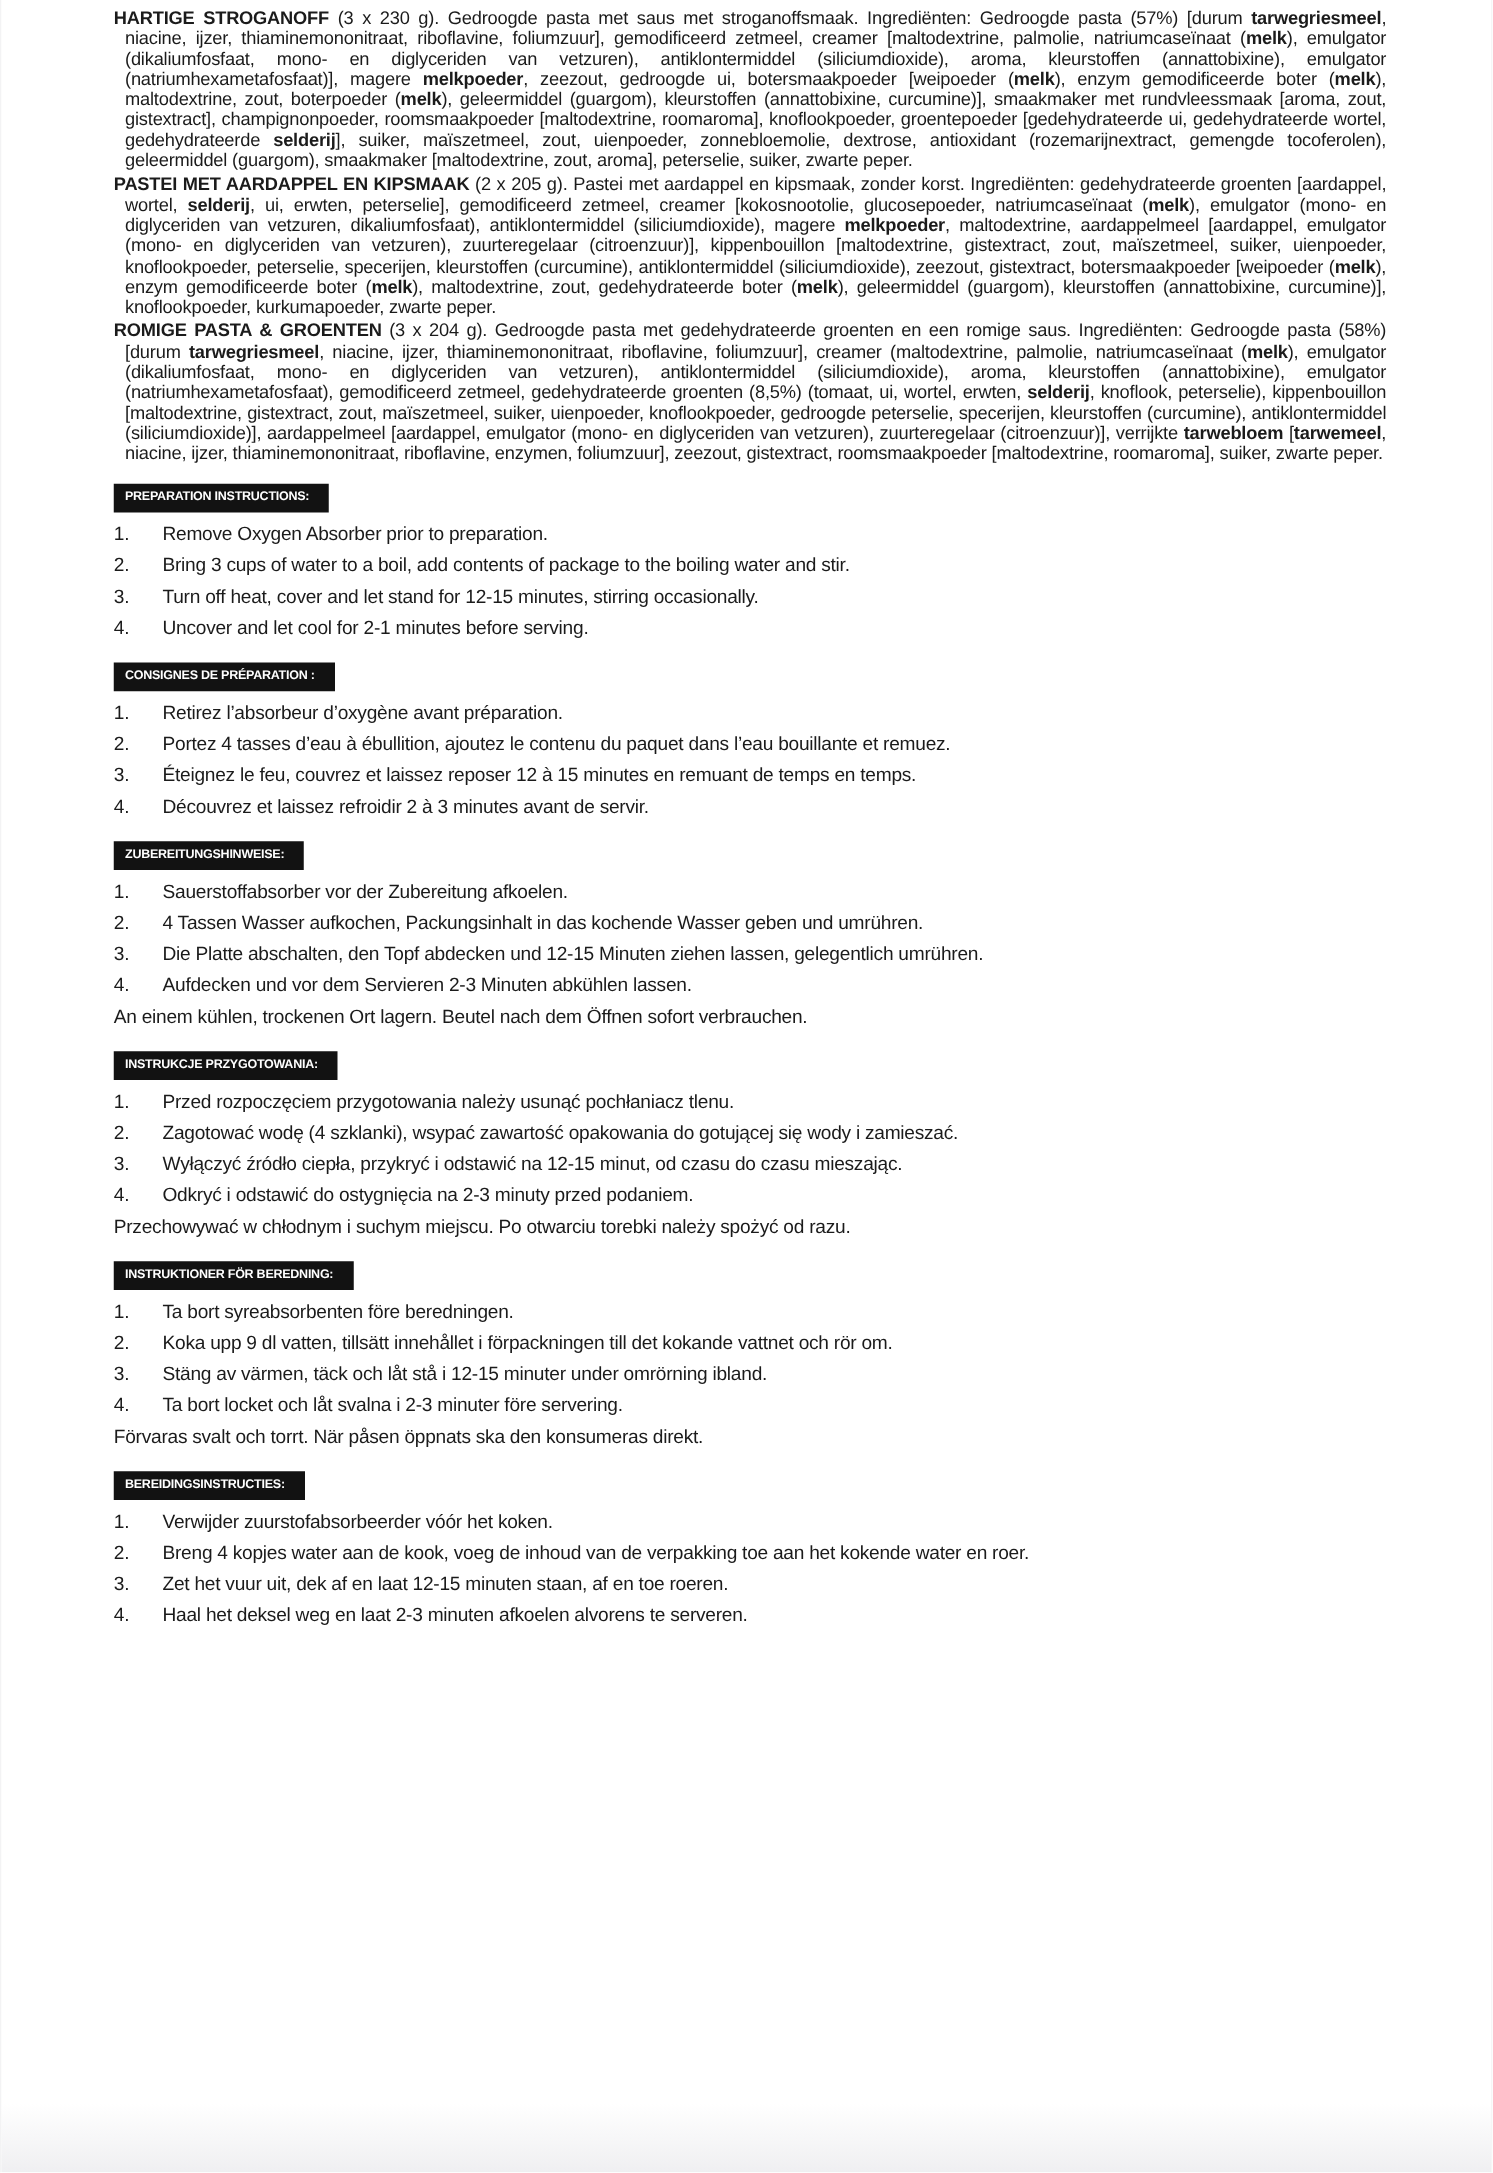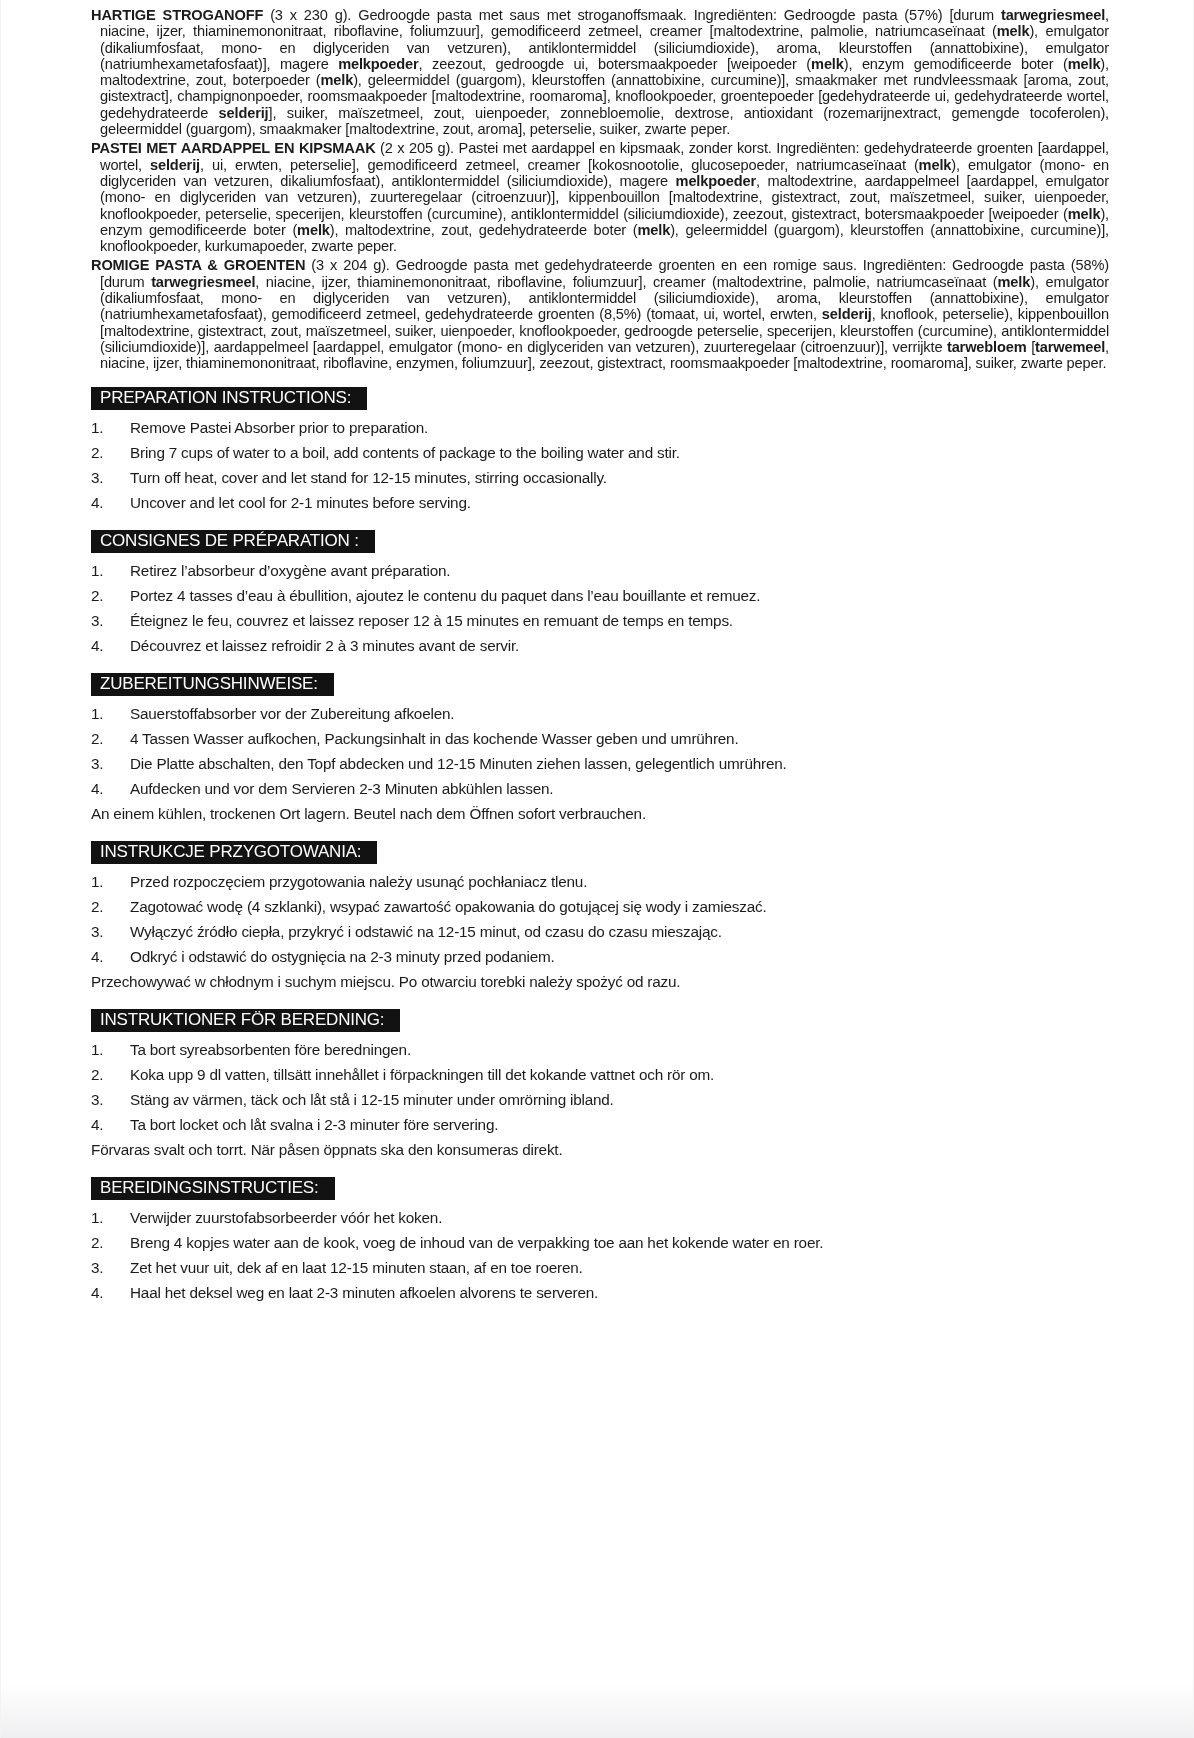--- a/index.html
+++ b/index.html
@@ -9,22 +9,22 @@
     box-sizing:border-box;border-left:1px solid #f3f3f4;border-right:1px solid #f3f3f4;
   }
   .content{padding:7px 84px 0 90px;}
   .ing{
     margin:0 0 3px 0;font-size:14.6px;line-height:16.3px;text-align:justify;
     letter-spacing:-0.15px;padding-left:9px;text-indent:-9px;
   }
   .ing b{font-weight:bold;}
   .instr{margin-top:15px;}
   .bar{
-    display:inline-block;background:#121212;color:#ffffff;font-weight:normal;
-    font-size:17px;line-height:20px;padding:1px 16px 2px 9px;
+    display:inline-block;background:#121212;color:#ffffff;font-weight:bold;
+    font-size:10px;line-height:20px;padding:1px 16px 2px 9px;
     letter-spacing:-0.2px;margin-bottom:5px;
   }
   .step{display:flex;font-size:15.3px;line-height:25px;letter-spacing:-0.2px;}
   .num{width:39px;flex:none;}
   .txt{flex:1;}
   .note{font-size:15.3px;line-height:25px;letter-spacing:-0.2px;}
   .bottom-fade{
     position:absolute;left:0;right:0;bottom:0;height:55px;
     background:linear-gradient(to bottom,rgba(239,239,241,0) 0%,#efeff1 100%);
   }
@@ -36,25 +36,25 @@
   <div class="content">
 
     <p class="ing"><b>HARTIGE STROGANOFF</b><span> (3 x 230 g). Gedroogde pasta met saus met stroganoffsmaak. Ingrediënten: Gedroogde pasta (57%) [durum </span><b>tarwegriesmeel</b><span>, niacine, ijzer, thiaminemononitraat, riboflavine, foliumzuur], gemodificeerd zetmeel, creamer [maltodextrine, palmolie, natriumcaseïnaat (</span><b>melk</b><span>), emulgator (dikaliumfosfaat, mono- en diglyceriden van vetzuren), antiklontermiddel (siliciumdioxide), aroma, kleurstoffen (annattobixine), emulgator (natriumhexametafosfaat)], magere </span><b>melkpoeder</b><span>, zeezout, gedroogde ui, botersmaakpoeder [weipoeder (</span><b>melk</b><span>), enzym gemodificeerde boter (</span><b>melk</b><span>), maltodextrine, zout, boterpoeder (</span><b>melk</b><span>), geleermiddel (guargom), kleurstoffen (annattobixine, curcumine)], smaakmaker met rundvleessmaak [aroma, zout, gistextract], champignonpoeder, roomsmaakpoeder [maltodextrine, roomaroma], knoflookpoeder, groentepoeder [gedehydrateerde ui, gedehydrateerde wortel, gedehydrateerde </span><b>selderij</b><span>], suiker, maïszetmeel, zout, uienpoeder, zonnebloemolie, dextrose, antioxidant (rozemarijnextract, gemengde tocoferolen), geleermiddel (guargom), smaakmaker [maltodextrine, zout, aroma], peterselie, suiker, zwarte peper.</span></p>
     <p class="ing"><b>PASTEI MET AARDAPPEL EN KIPSMAAK</b><span> (2 x 205 g). Pastei met aardappel en kipsmaak, zonder korst. Ingrediënten: gedehydrateerde groenten [aardappel, wortel, </span><b>selderij</b><span>, ui, erwten, peterselie], gemodificeerd zetmeel, creamer [kokosnootolie, glucosepoeder, natriumcaseïnaat (</span><b>melk</b><span>), emulgator (mono- en diglyceriden van vetzuren, dikaliumfosfaat), antiklontermiddel (siliciumdioxide), magere </span><b>melkpoeder</b><span>, maltodextrine, aardappelmeel [aardappel, emulgator (mono- en diglyceriden van vetzuren), zuurteregelaar (citroenzuur)], kippenbouillon [maltodextrine, gistextract, zout, maïszetmeel, suiker, uienpoeder, knoflookpoeder, peterselie, specerijen, kleurstoffen (curcumine), antiklontermiddel (siliciumdioxide), zeezout, gistextract, botersmaakpoeder [weipoeder (</span><b>melk</b><span>), enzym gemodificeerde boter (</span><b>melk</b><span>), maltodextrine, zout, gedehydrateerde boter (</span><b>melk</b><span>), geleermiddel (guargom), kleurstoffen (annattobixine, curcumine)], knoflookpoeder, kurkumapoeder, zwarte peper.</span></p>
     <p class="ing"><b>ROMIGE PASTA &amp; GROENTEN</b><span> (3 x 204 g). Gedroogde pasta met gedehydrateerde groenten en een romige saus. Ingrediënten: Gedroogde pasta (58%) [durum </span><b>tarwegriesmeel</b><span>, niacine, ijzer, thiaminemononitraat, riboflavine, foliumzuur], creamer (maltodextrine, palmolie, natriumcaseïnaat (</span><b>melk</b><span>), emulgator (dikaliumfosfaat, mono- en diglyceriden van vetzuren), antiklontermiddel (siliciumdioxide), aroma, kleurstoffen (annattobixine), emulgator (natriumhexametafosfaat), gemodificeerd zetmeel, gedehydrateerde groenten (8,5%) (tomaat, ui, wortel, erwten, </span><b>selderij</b><span>, knoflook, peterselie), kippenbouillon [maltodextrine, gistextract, zout, maïszetmeel, suiker, uienpoeder, knoflookpoeder, gedroogde peterselie, specerijen, kleurstoffen (curcumine), antiklontermiddel (siliciumdioxide)], aardappelmeel [aardappel, emulgator (mono- en diglyceriden van vetzuren), zuurteregelaar (citroenzuur)], verrijkte </span><b>tarwebloem</b><span> [</span><b>tarwemeel</b><span>, niacine, ijzer, thiaminemononitraat, riboflavine, enzymen, foliumzuur], zeezout, gistextract, roomsmaakpoeder [maltodextrine, roomaroma], suiker, zwarte peper.</span></p>
 
     <section class="instr">
       <div class="bar">PREPARATION INSTRUCTIONS:</div>
       <div class="step">
           <span class="num">1.</span>
-          <span class="txt">Remove Pastei Absorber prior to preparation.</span>
+          <span class="txt">Remove Oxygen Absorber prior to preparation.</span>
         </div>
       <div class="step">
           <span class="num">2.</span>
-          <span class="txt">Bring 7 cups of water to a boil, add contents of package to the boiling water and stir.</span>
+          <span class="txt">Bring 3 cups of water to a boil, add contents of package to the boiling water and stir.</span>
         </div>
       <div class="step">
           <span class="num">3.</span>
           <span class="txt">Turn off heat, cover and let stand for 12-15 minutes, stirring occasionally.</span>
         </div>
       <div class="step">
           <span class="num">4.</span>
           <span class="txt">Uncover and let cool for 2-1 minutes before serving.</span>
         </div>
     </section>

